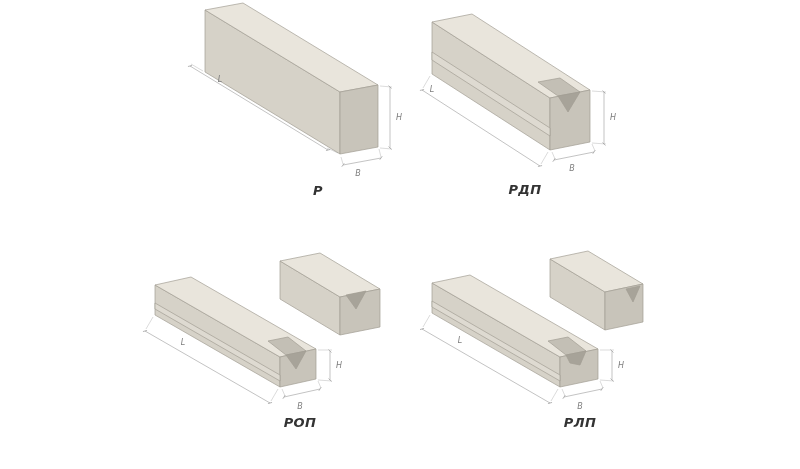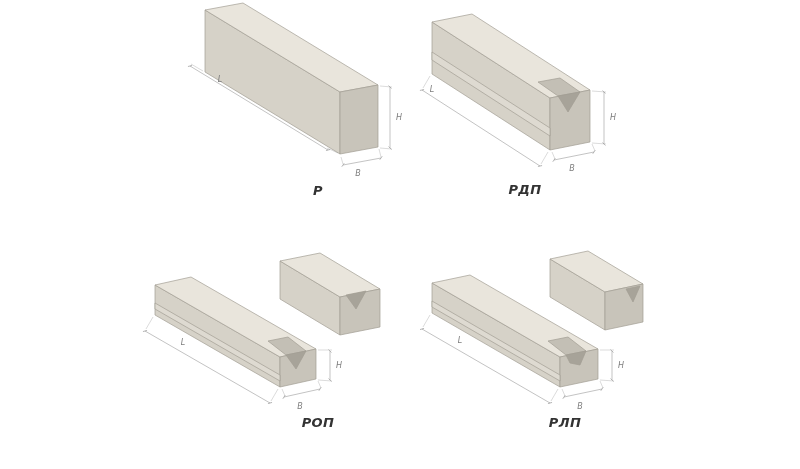--- a/index.html
+++ b/index.html
@@ -129,21 +129,21 @@
       <line class="dim" x1="200" y1="106" x2="200" y2="135" marker-start="url(#tk-rop)" marker-end="url(#tk-rop)"></line>
       <text class="dimlabel start" x="206" y="123">H</text>
     </g>
     <g>
       <line class="ext" x1="152" y1="144" x2="155" y2="151"></line>
       <line class="ext" x1="188" y1="136" x2="191" y2="143"></line>
       <line class="dim" x1="154" y1="152" x2="190" y2="144" marker-start="url(#tk-rop)" marker-end="url(#tk-rop)"></line>
       <text class="dimlabel" x="170" y="164">B</text>
     </g>
   </svg>
-  <div class="caption" style="left:288px;top:415px">РОП</div>
+  <div class="caption" style="left:270px;top:415px">РОП</div>
 
   <svg class="fig-svg" style="left:420px;top:245px" width="320" height="175" viewBox="0 0 320 175">
     <defs>
       <marker id="tk-rlp" markerWidth="8" markerHeight="8" refX="4" refY="4" orient="auto">
         <path d="M1.5,6.5 L6.5,1.5" stroke="#8f8f8f" stroke-width="1" fill="none"></path>
       </marker>
     </defs>
     <g>
       <polygon class="face fside" points="130,14 185,47 185,85 130,52"></polygon>
       <polygon class="face ftop" points="130,14 168,6 223,39 185,47"></polygon>
@@ -170,15 +170,15 @@
       <line class="dim" x1="192" y1="106" x2="192" y2="135" marker-start="url(#tk-rlp)" marker-end="url(#tk-rlp)"></line>
       <text class="dimlabel start" x="198" y="123">H</text>
     </g>
     <g>
       <line class="ext" x1="142" y1="144" x2="145" y2="151"></line>
       <line class="ext" x1="180" y1="136" x2="183" y2="143"></line>
       <line class="dim" x1="144" y1="152" x2="182" y2="144" marker-start="url(#tk-rlp)" marker-end="url(#tk-rlp)"></line>
       <text class="dimlabel" x="160" y="164">B</text>
     </g>
   </svg>
-  <div class="caption" style="left:535px;top:415px">РЛП</div>
+  <div class="caption" style="left:550px;top:415px">РЛП</div>
 
 </div>
 
 </body></html>

